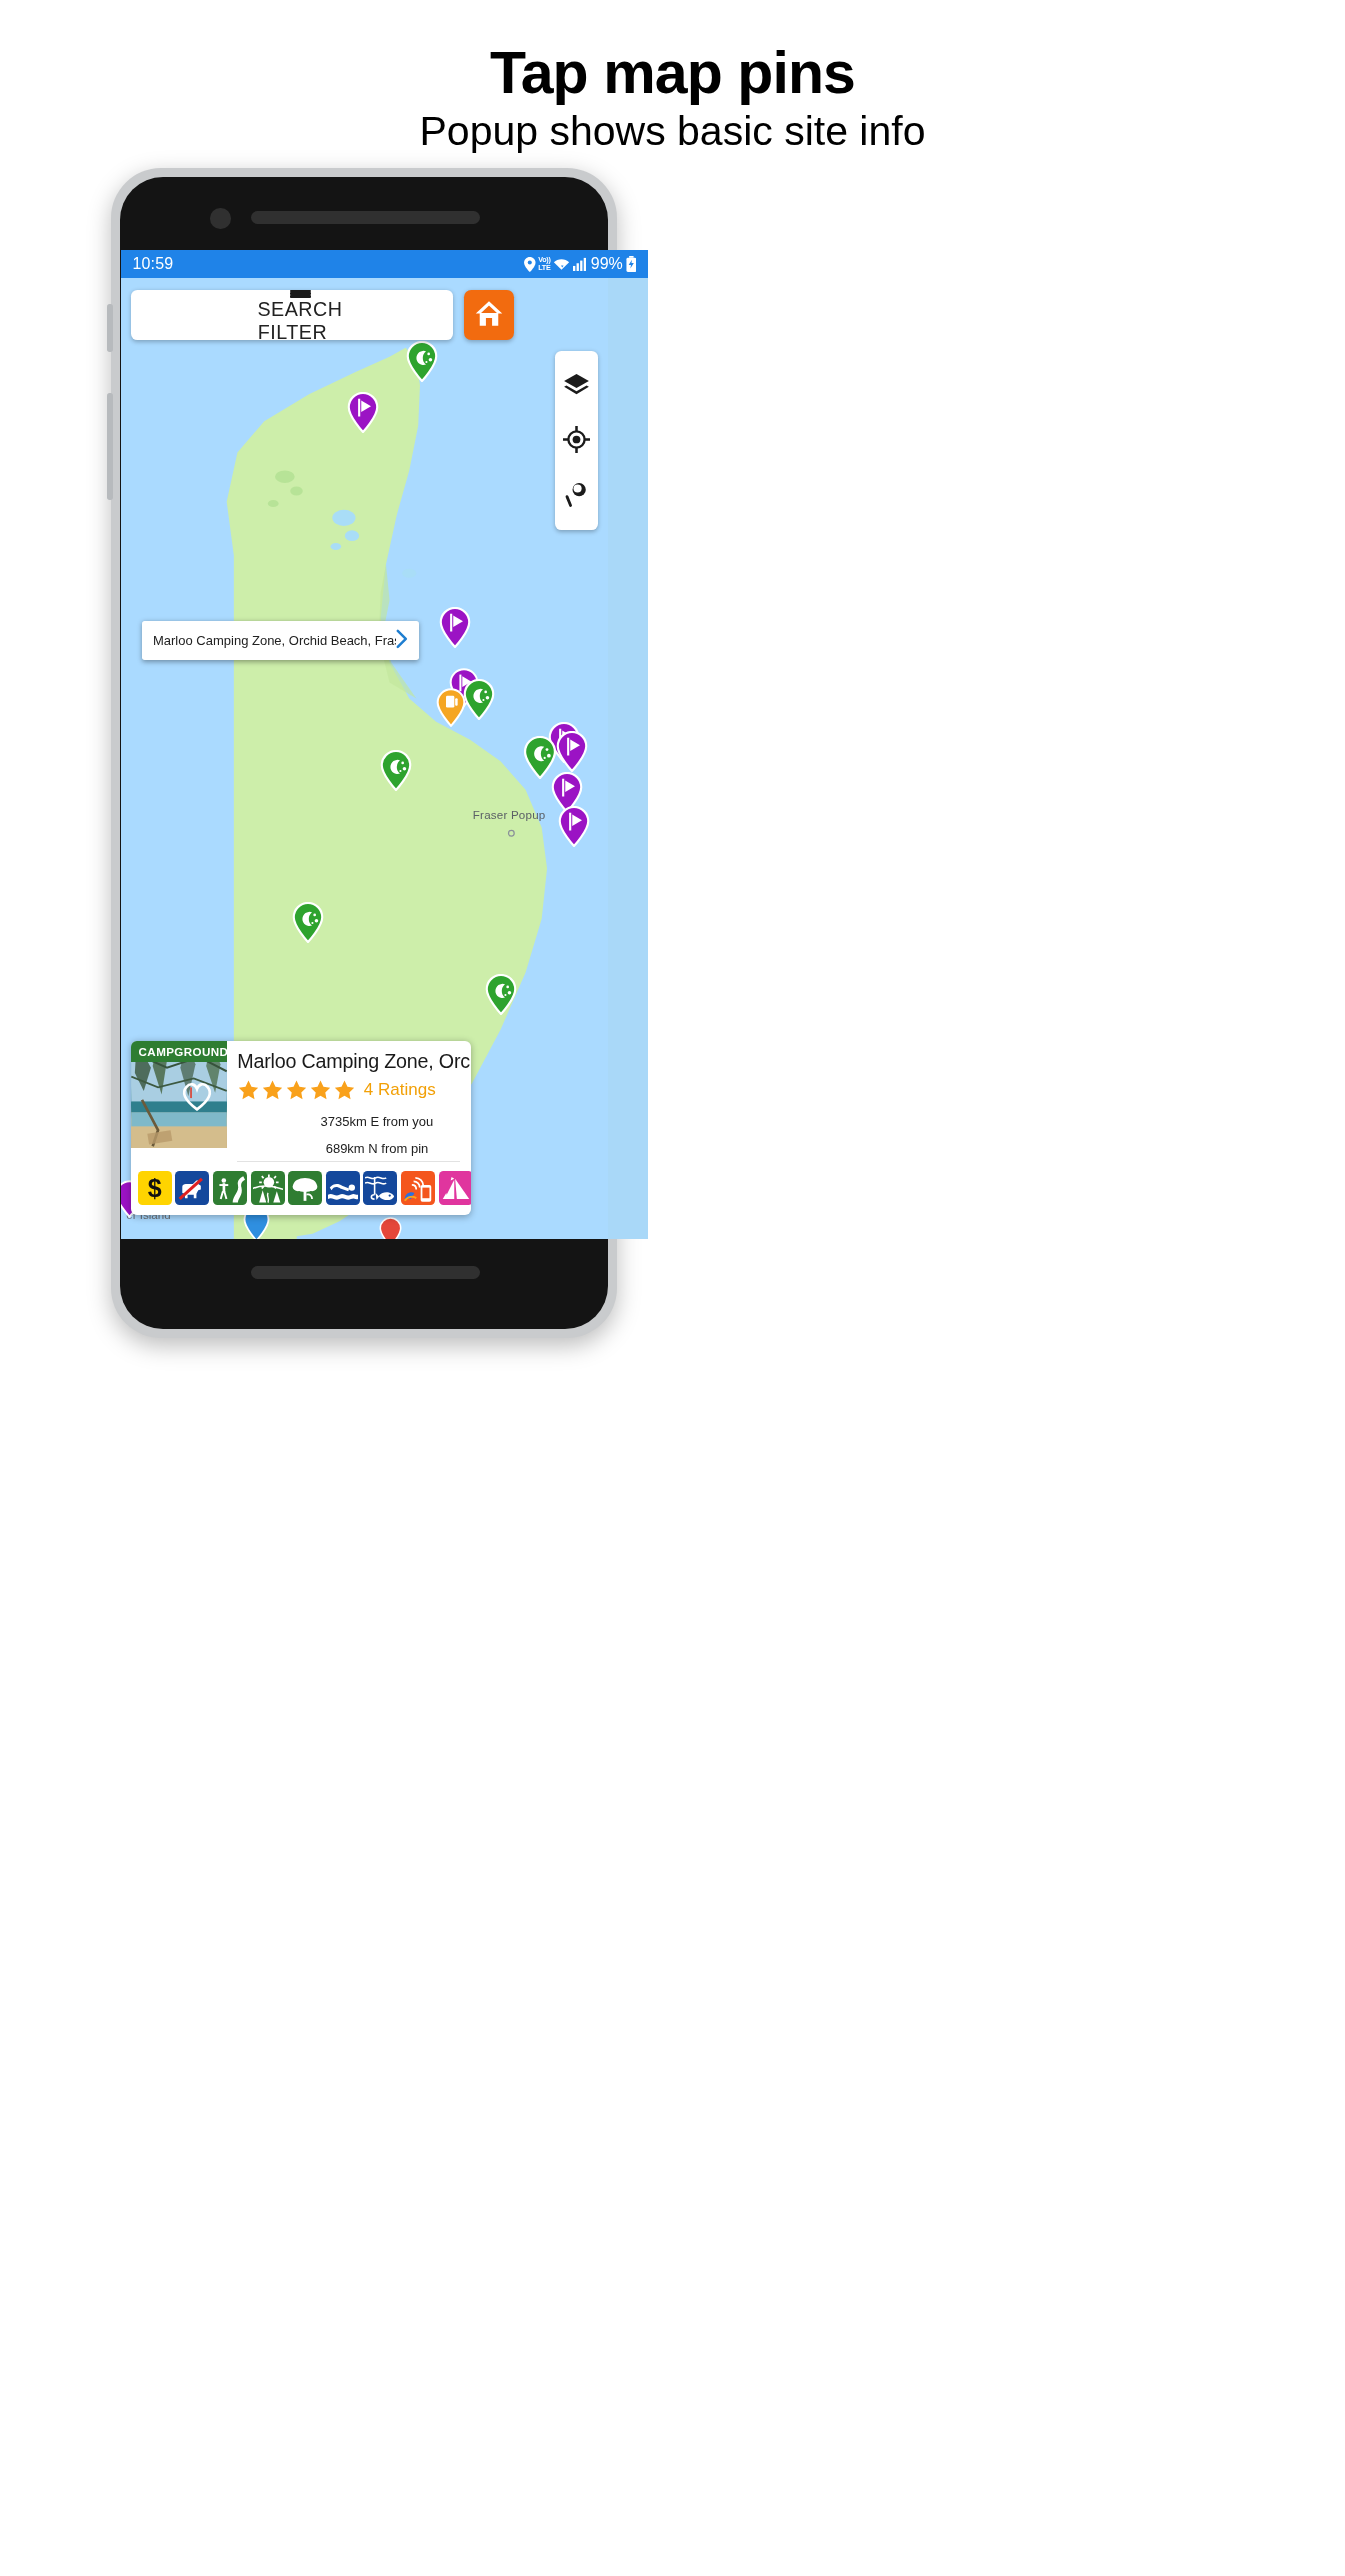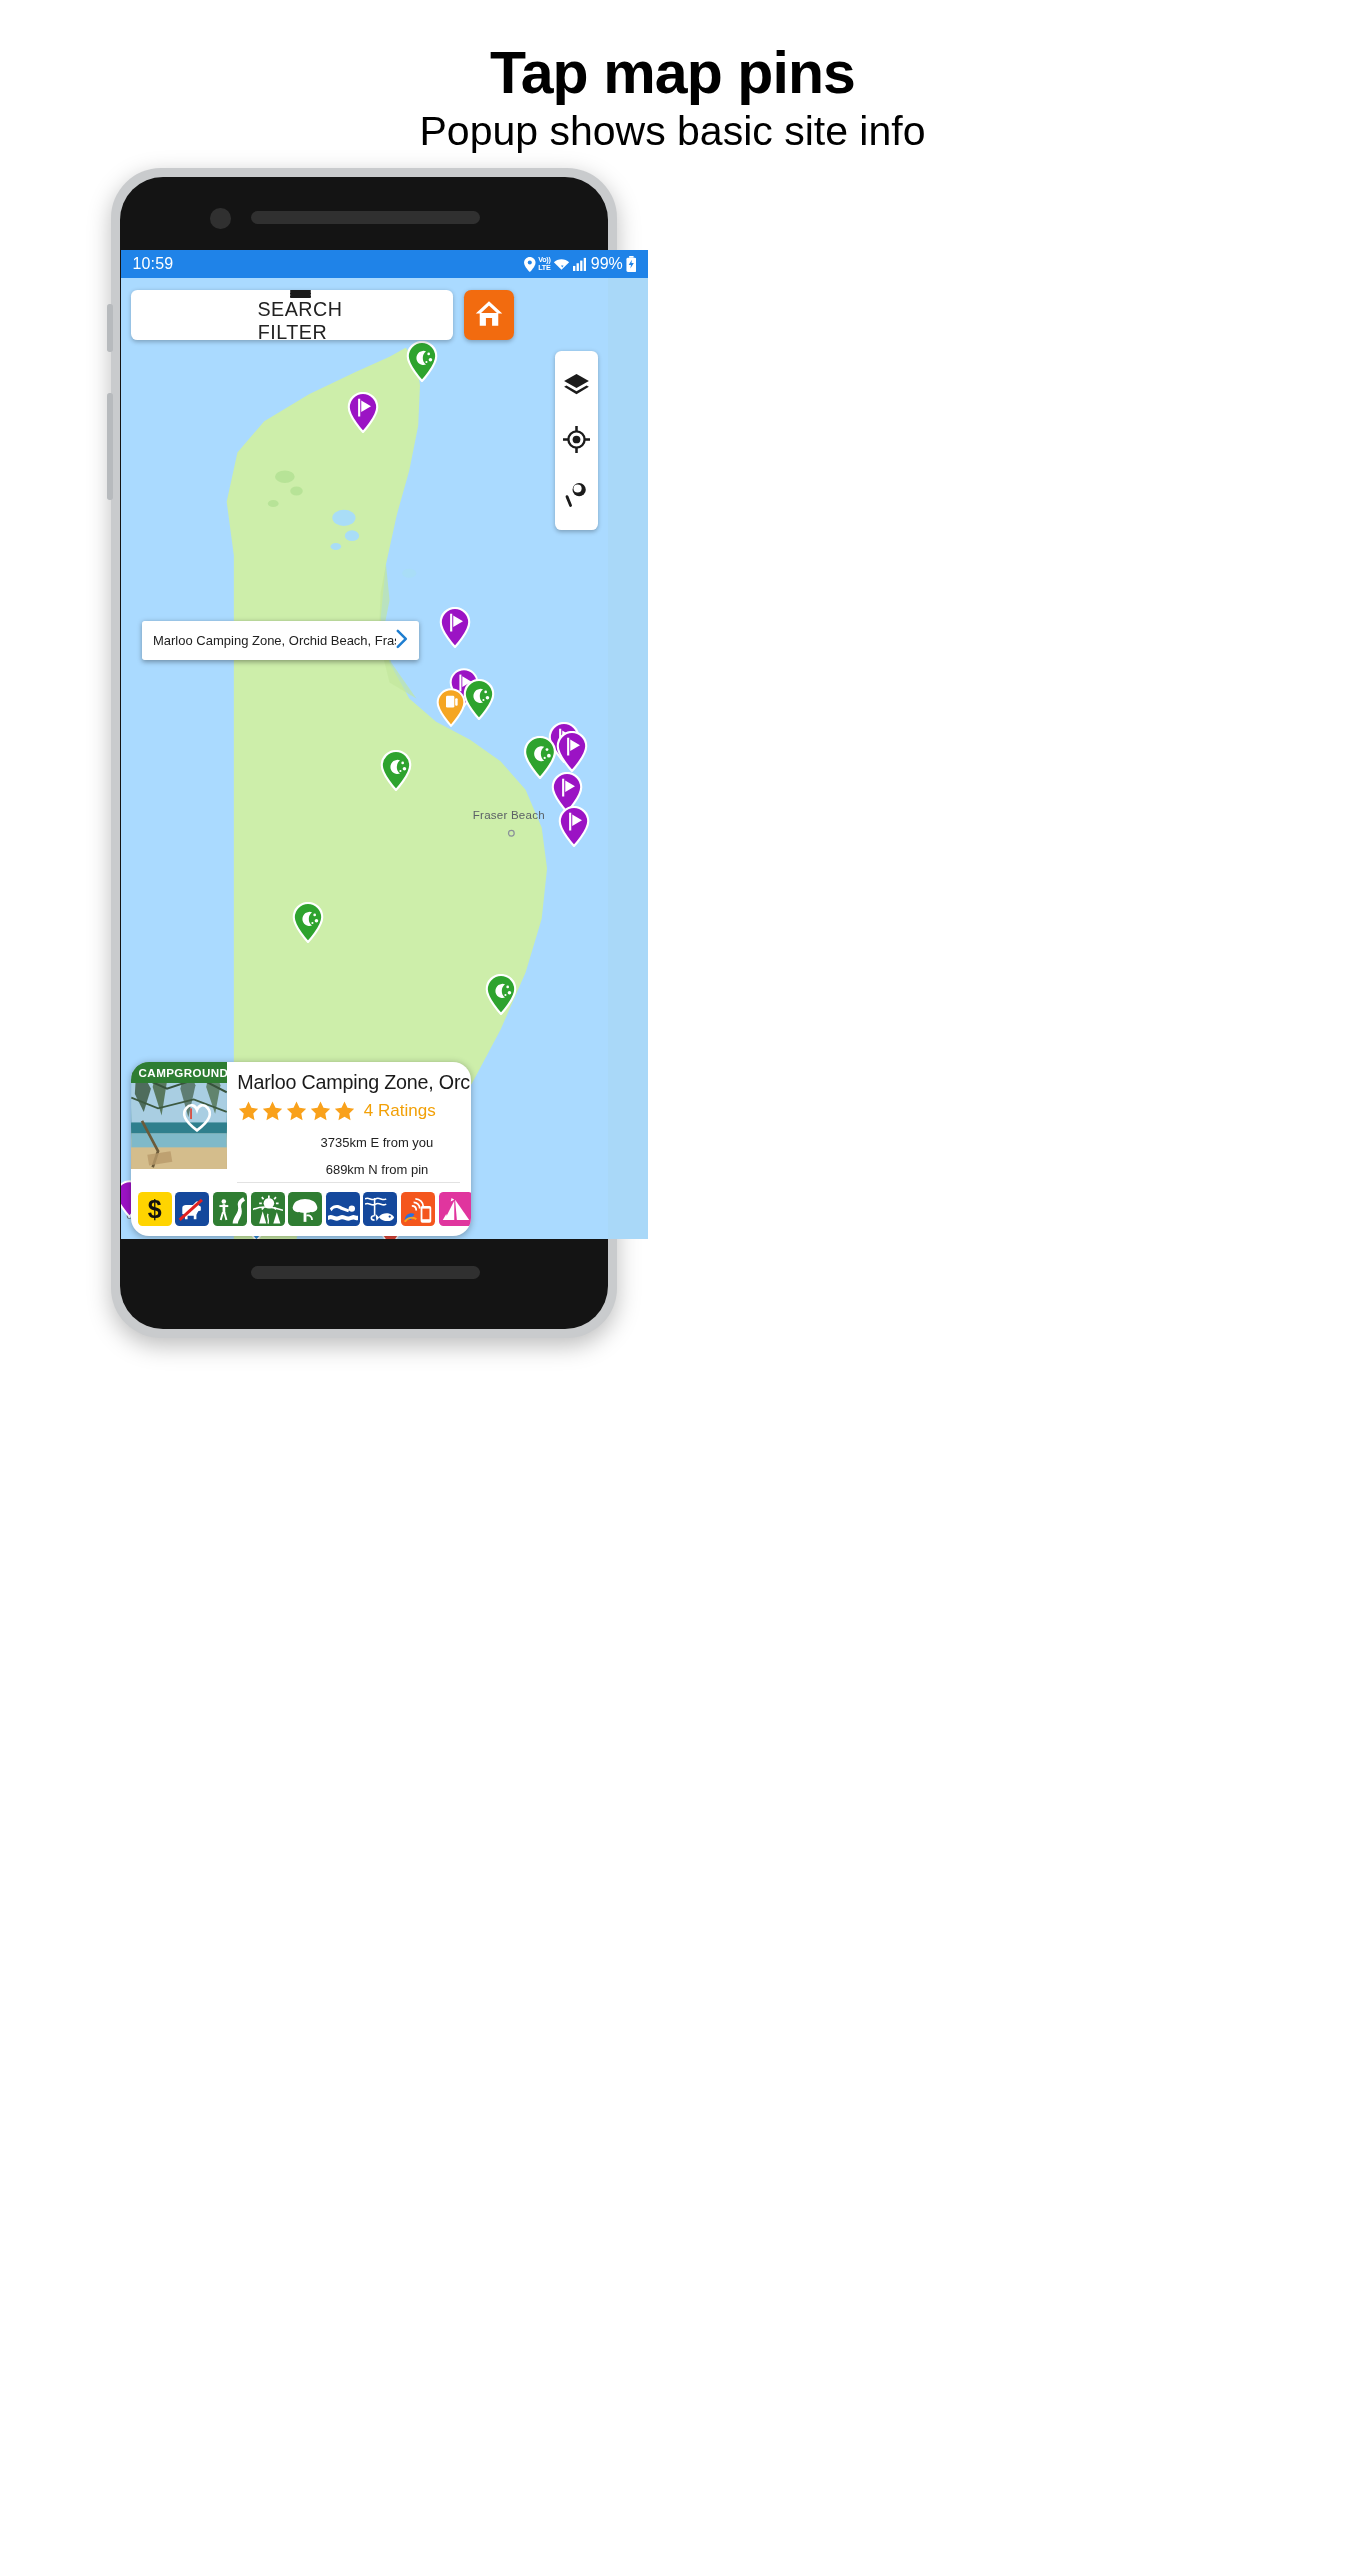--- a/index.html
+++ b/index.html
@@ -222,24 +222,24 @@
     overflow: hidden;
   }
   .callout-arrow { margin-left: auto; margin-right: 10.7px; }
 
   
   .pin { position: absolute; z-index: 20; }
 
   
   .info-card {
     position: absolute;
-    left: 9.8px; bottom: 4px;
+    left: 9.8px; bottom: 25px;
     width: 340px;
     background: #ffffff;
-    border-radius: 18px;
+    border-radius: 6px;
     box-shadow: 0 1.8px 7.2px rgba(0,0,0,0.3);
     z-index: 45;
     overflow: hidden;
   }
   .card-top { display: flex; }
   .thumb-wrap {
     position: relative;
     width: 96px; height: 107px;
     flex: 0 0 96px;
     overflow: hidden;
@@ -372,21 +372,21 @@
           <ellipse cx="183" cy="222" rx="11" ry="7" fill="#b7e397"></ellipse>
           <ellipse cx="196" cy="238" rx="7" ry="5" fill="#b7e397"></ellipse>
           <ellipse cx="170" cy="252" rx="6" ry="4" fill="#b7e397"></ellipse>
           <ellipse cx="249" cy="268" rx="13" ry="9" fill="#a9ddf7"></ellipse>
           <ellipse cx="258" cy="288" rx="8" ry="6" fill="#a9ddf7"></ellipse>
           <ellipse cx="240" cy="300" rx="6" ry="4" fill="#a9ddf7"></ellipse>
           <ellipse cx="322" cy="330" rx="8" ry="5" fill="#a9ddf7"></ellipse>
           <path d="M296 320 L300 360 L292 400 L302 430 L330 470 L300 452 L288 404 L290 352 Z" fill="#c2e79c" opacity="0.65"></path>
         </svg>
 
-        <div class="map-label" style="left:352px; top:530px;">Fraser Beach</div>
+        <div class="map-label" style="left:352px; top:530px;">Fraser Popup</div>
         <div class="map-label-hidden" style="left:5.4px; top:930px;">er Island</div>
         <svg style="position:absolute; left:385px; top:550px;" width="10.7" height="10.7" viewBox="0 0 12 12">
             <circle cx="6" cy="6" r="3.2" fill="none" stroke="#8a9099" stroke-width="1.4"></circle>
           </svg>
 
         <svg class="pin" style="left:285px; top:63px;" width="32" height="41" viewBox="0 0 36 46">
           <path d="M18 1C9.2 1 2 8.2 2 17c0 10.5 16 28 16 28s16-17.5 16-28C34 8.2 26.8 1 18 1z" fill="#2ea32e" stroke="#fff" stroke-width="2.4"></path>
           <path d="M22.5 11.5a8 8 0 1 0 0 15 9.6 9.6 0 0 1 0-15z" fill="#fff"></path>
           <circle cx="25.5" cy="14.5" r="1.5" fill="#fff"></circle>
             <circle cx="27.5" cy="21" r="2" fill="#fff"></circle>

